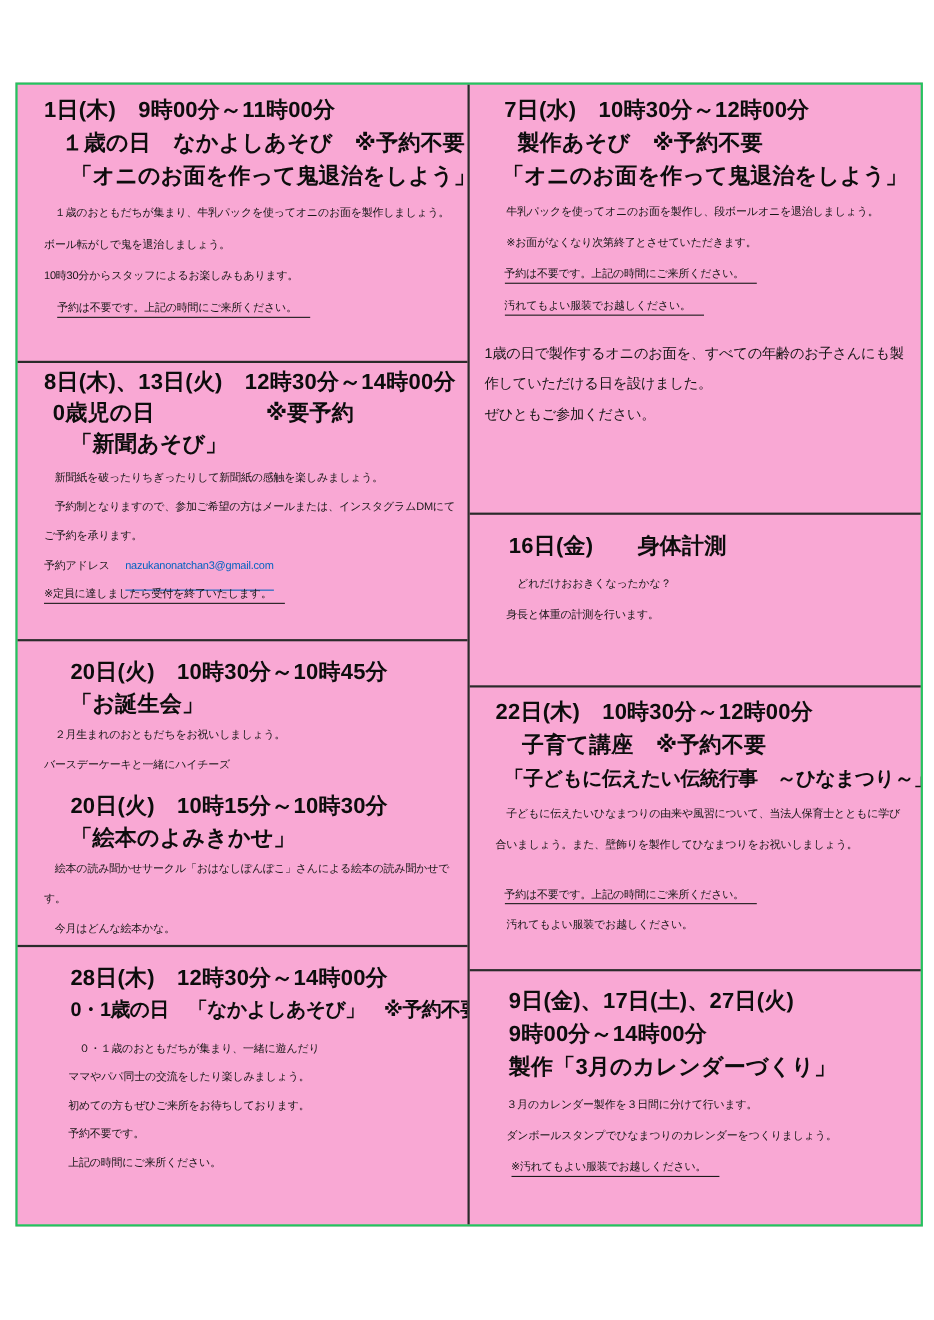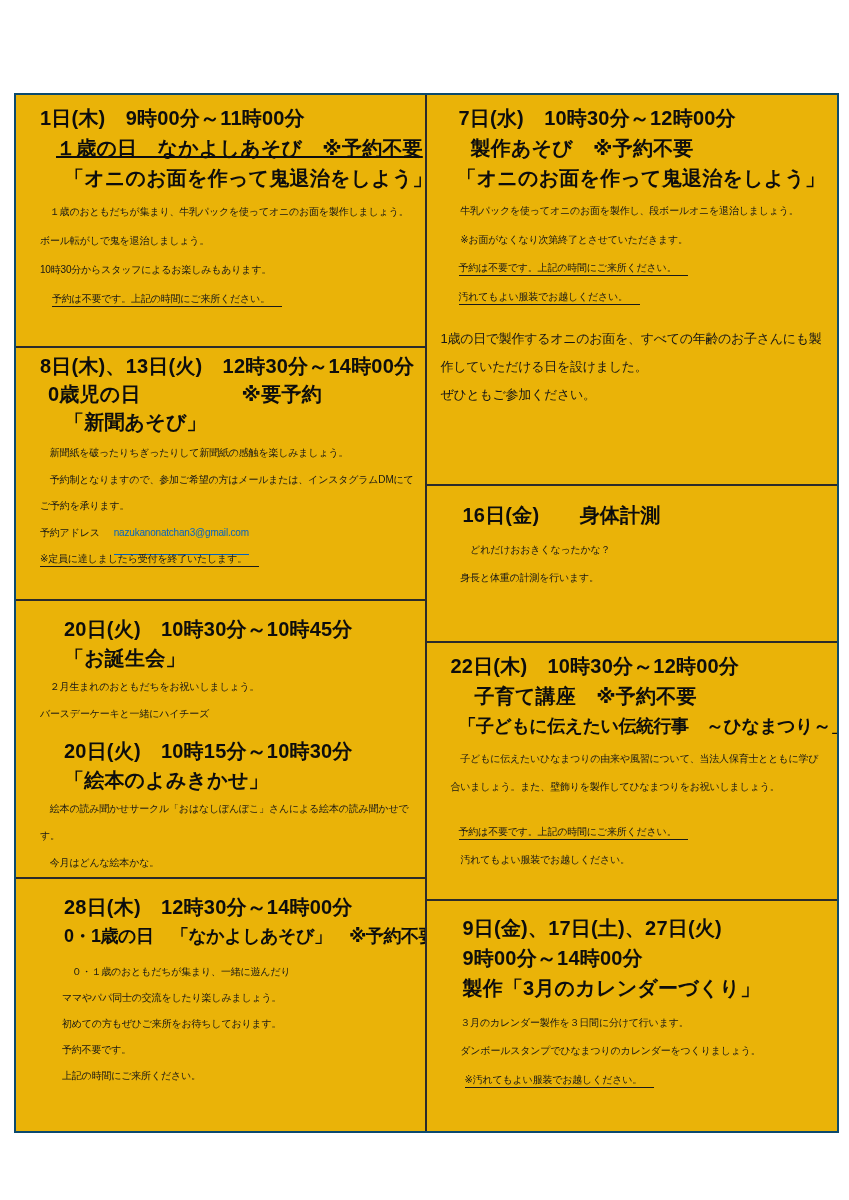--- a/index.html
+++ b/index.html
@@ -5,22 +5,22 @@
   html,body{margin:0;padding:0;}
   body{
     width:849px;height:1200px;
     background:#ffffff;
     font-family:"Liberation Sans","DejaVu Sans",sans-serif;
     color:#111111;
     -webkit-font-smoothing:antialiased;
   }
   .page{position:relative;width:849px;height:1200px;background:#ffffff;overflow:hidden;}
   .board{
-    position:absolute;left:14px;top:93px;width:821px;height:1036px;
-    border:2px solid #0c4a6e;display:flex;background:#eab308;
+    position:absolute;left:14px;top:75px;width:821px;height:1036px;
+    border:2px solid #22c55e;display:flex;background:#f9a8d4;
   }
   .col{width:50%;display:flex;flex-direction:column;box-sizing:border-box;}
   .col-left{border-right:2px solid #2b2b2b;}
   .cell{
     box-sizing:border-box;overflow:hidden;
     padding:8px 10px 0 24px;
   }
   .cell + .cell{border-top:2px solid #2b2b2b;}
 
   
@@ -60,21 +60,21 @@
     border-bottom:1.5px solid #0563c1;padding-bottom:16px;
     margin-left:14px;cursor:pointer;
   }
   .note{font-size:13px;line-height:28px;margin-left:-10px;letter-spacing:-0.3px;}
 
   
   .mt4{margin-top:4px;}.mt6{margin-top:6px;}.mt8{margin-top:8px;}
   .mt10{margin-top:10px;}.mt14{margin-top:14px;}.mt16{margin-top:16px;}
   .ml4{margin-left:4px;}.ml6{margin-left:6px;}.ml8{margin-left:8px;}
   .ml10{margin-left:10px;}.ml12{margin-left:12px;}.ml14{margin-left:14px;}
-  .ml16{margin-left:16px;text-decoration:underline;}.ml20{margin-left:20px;}.ml22{margin-left:22px;}
+  .ml16{margin-left:16px;}.ml20{margin-left:20px;}.ml22{margin-left:22px;}
   .ml24{margin-left:24px;}
 </style>
 </head>
 <body>
 
 <div class="page">
   <div class="board">
 
     <div class="col col-left">
 

